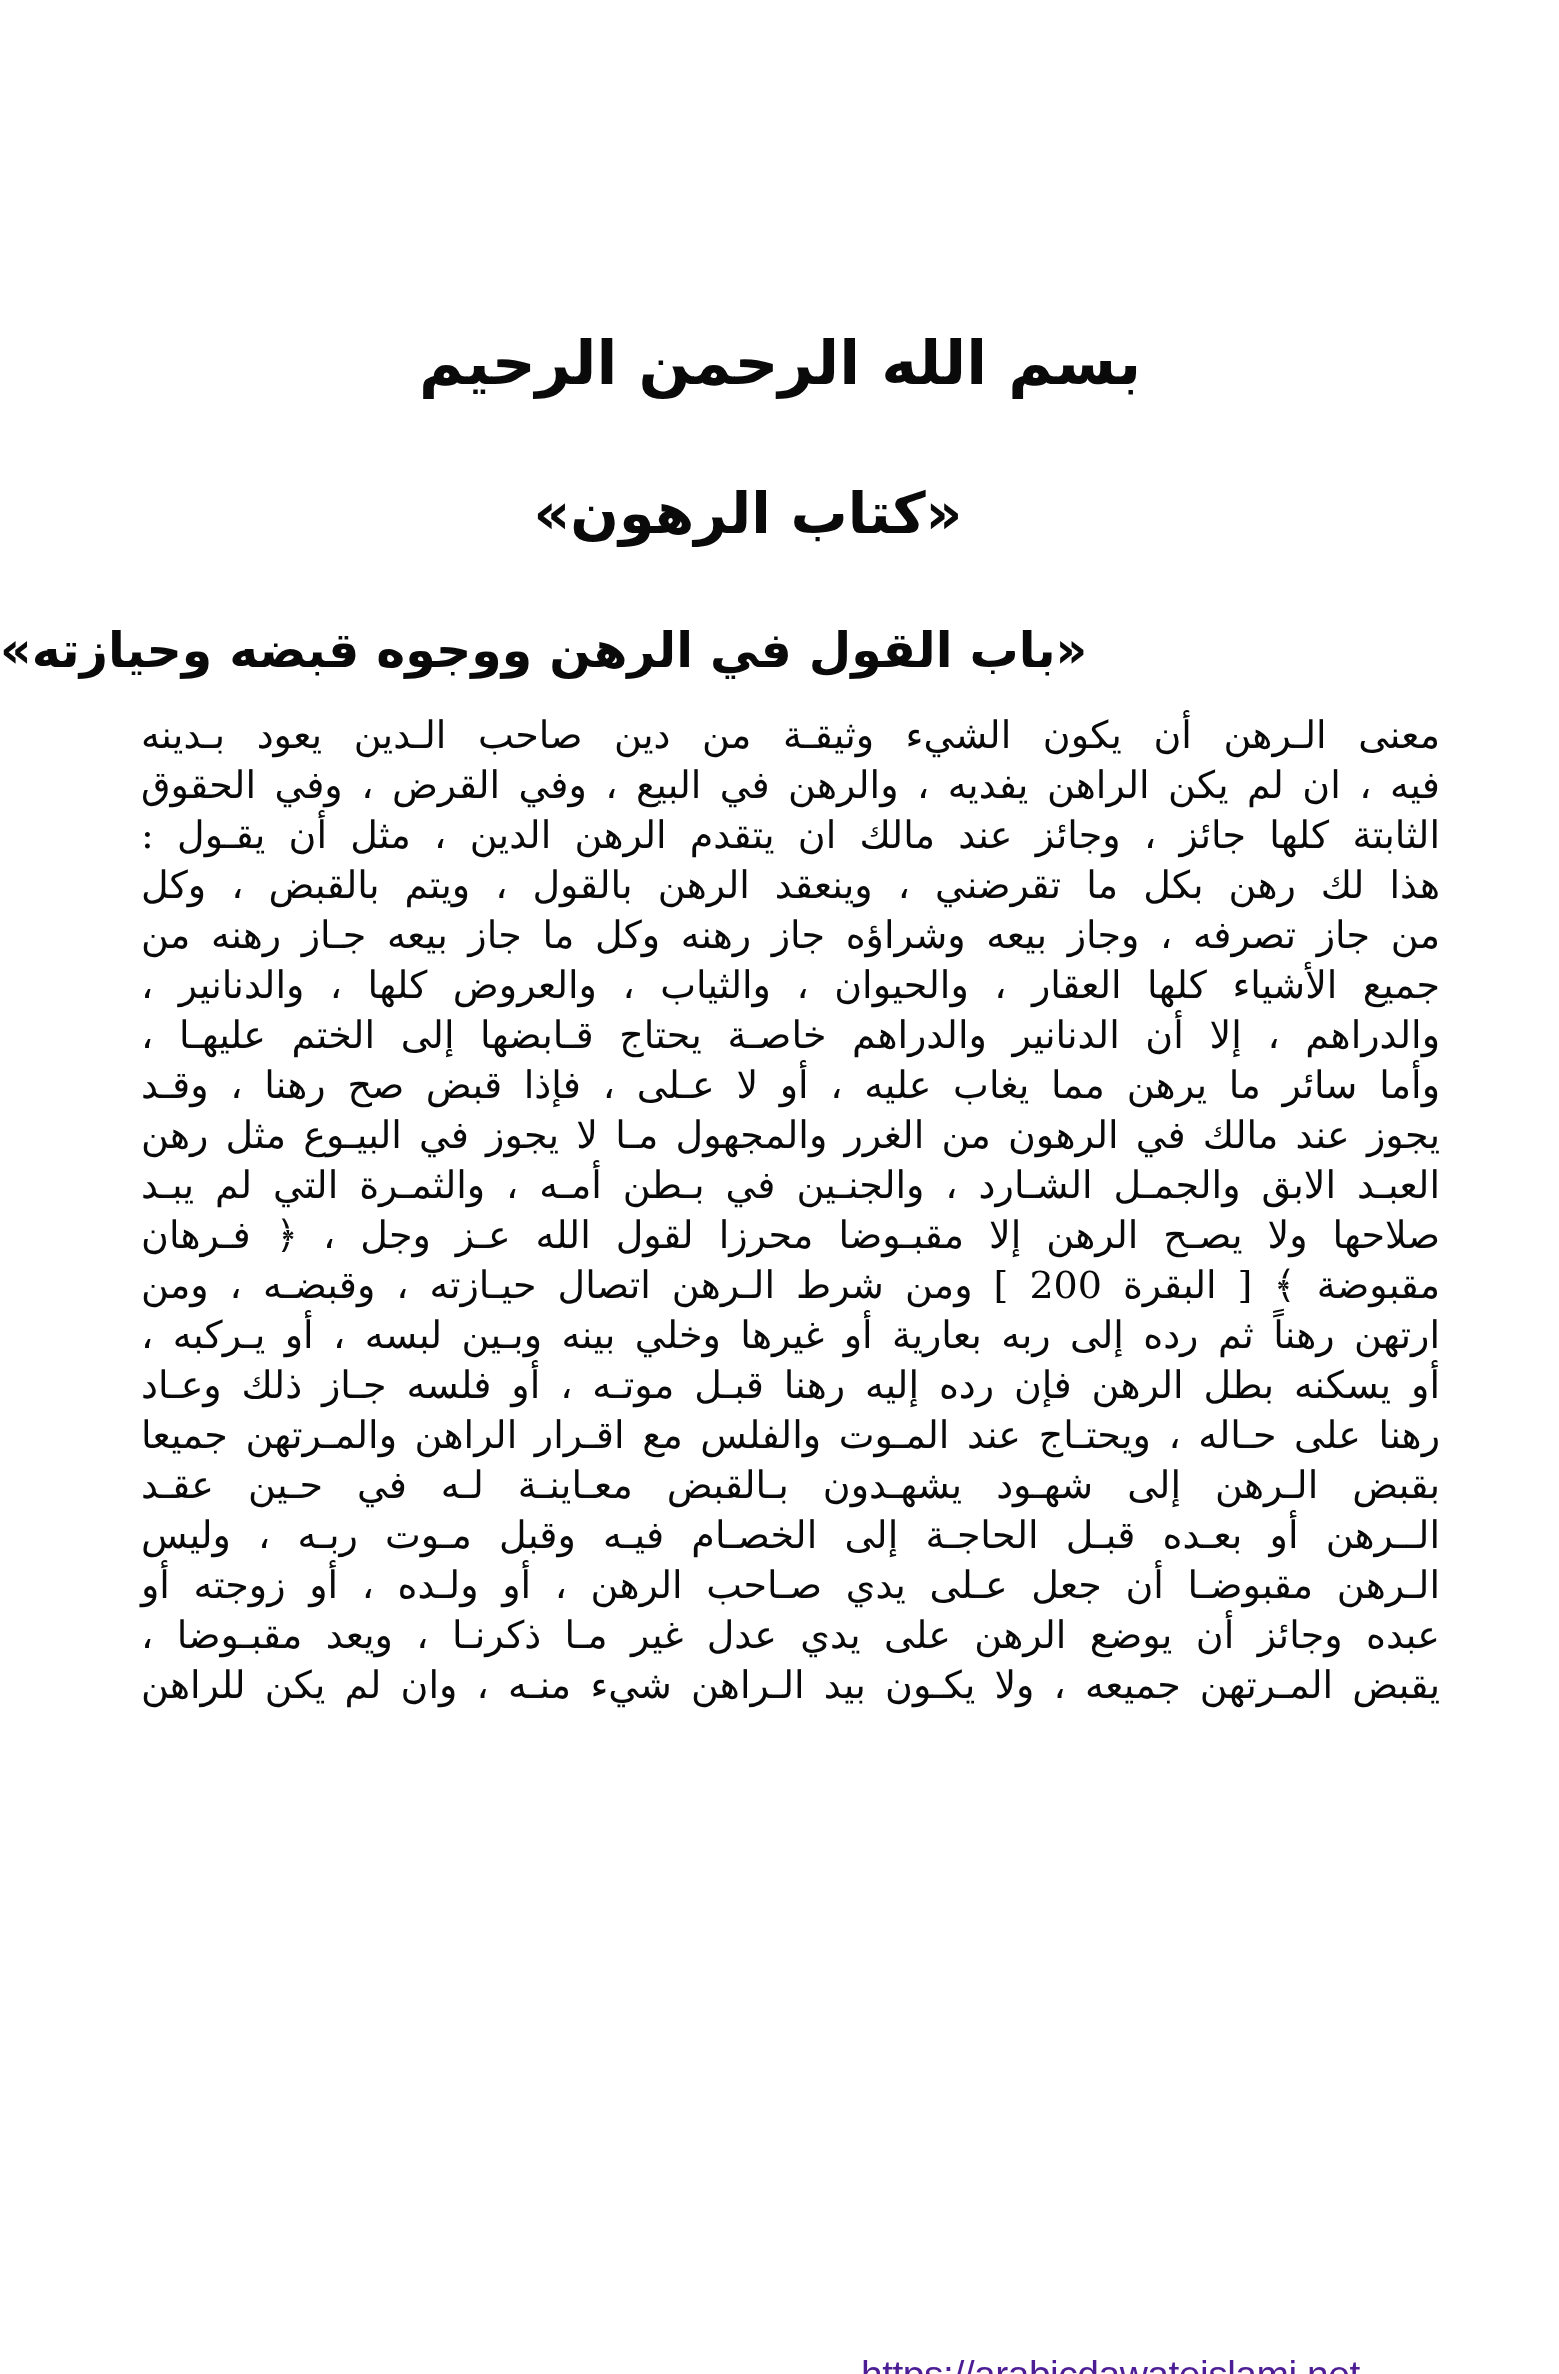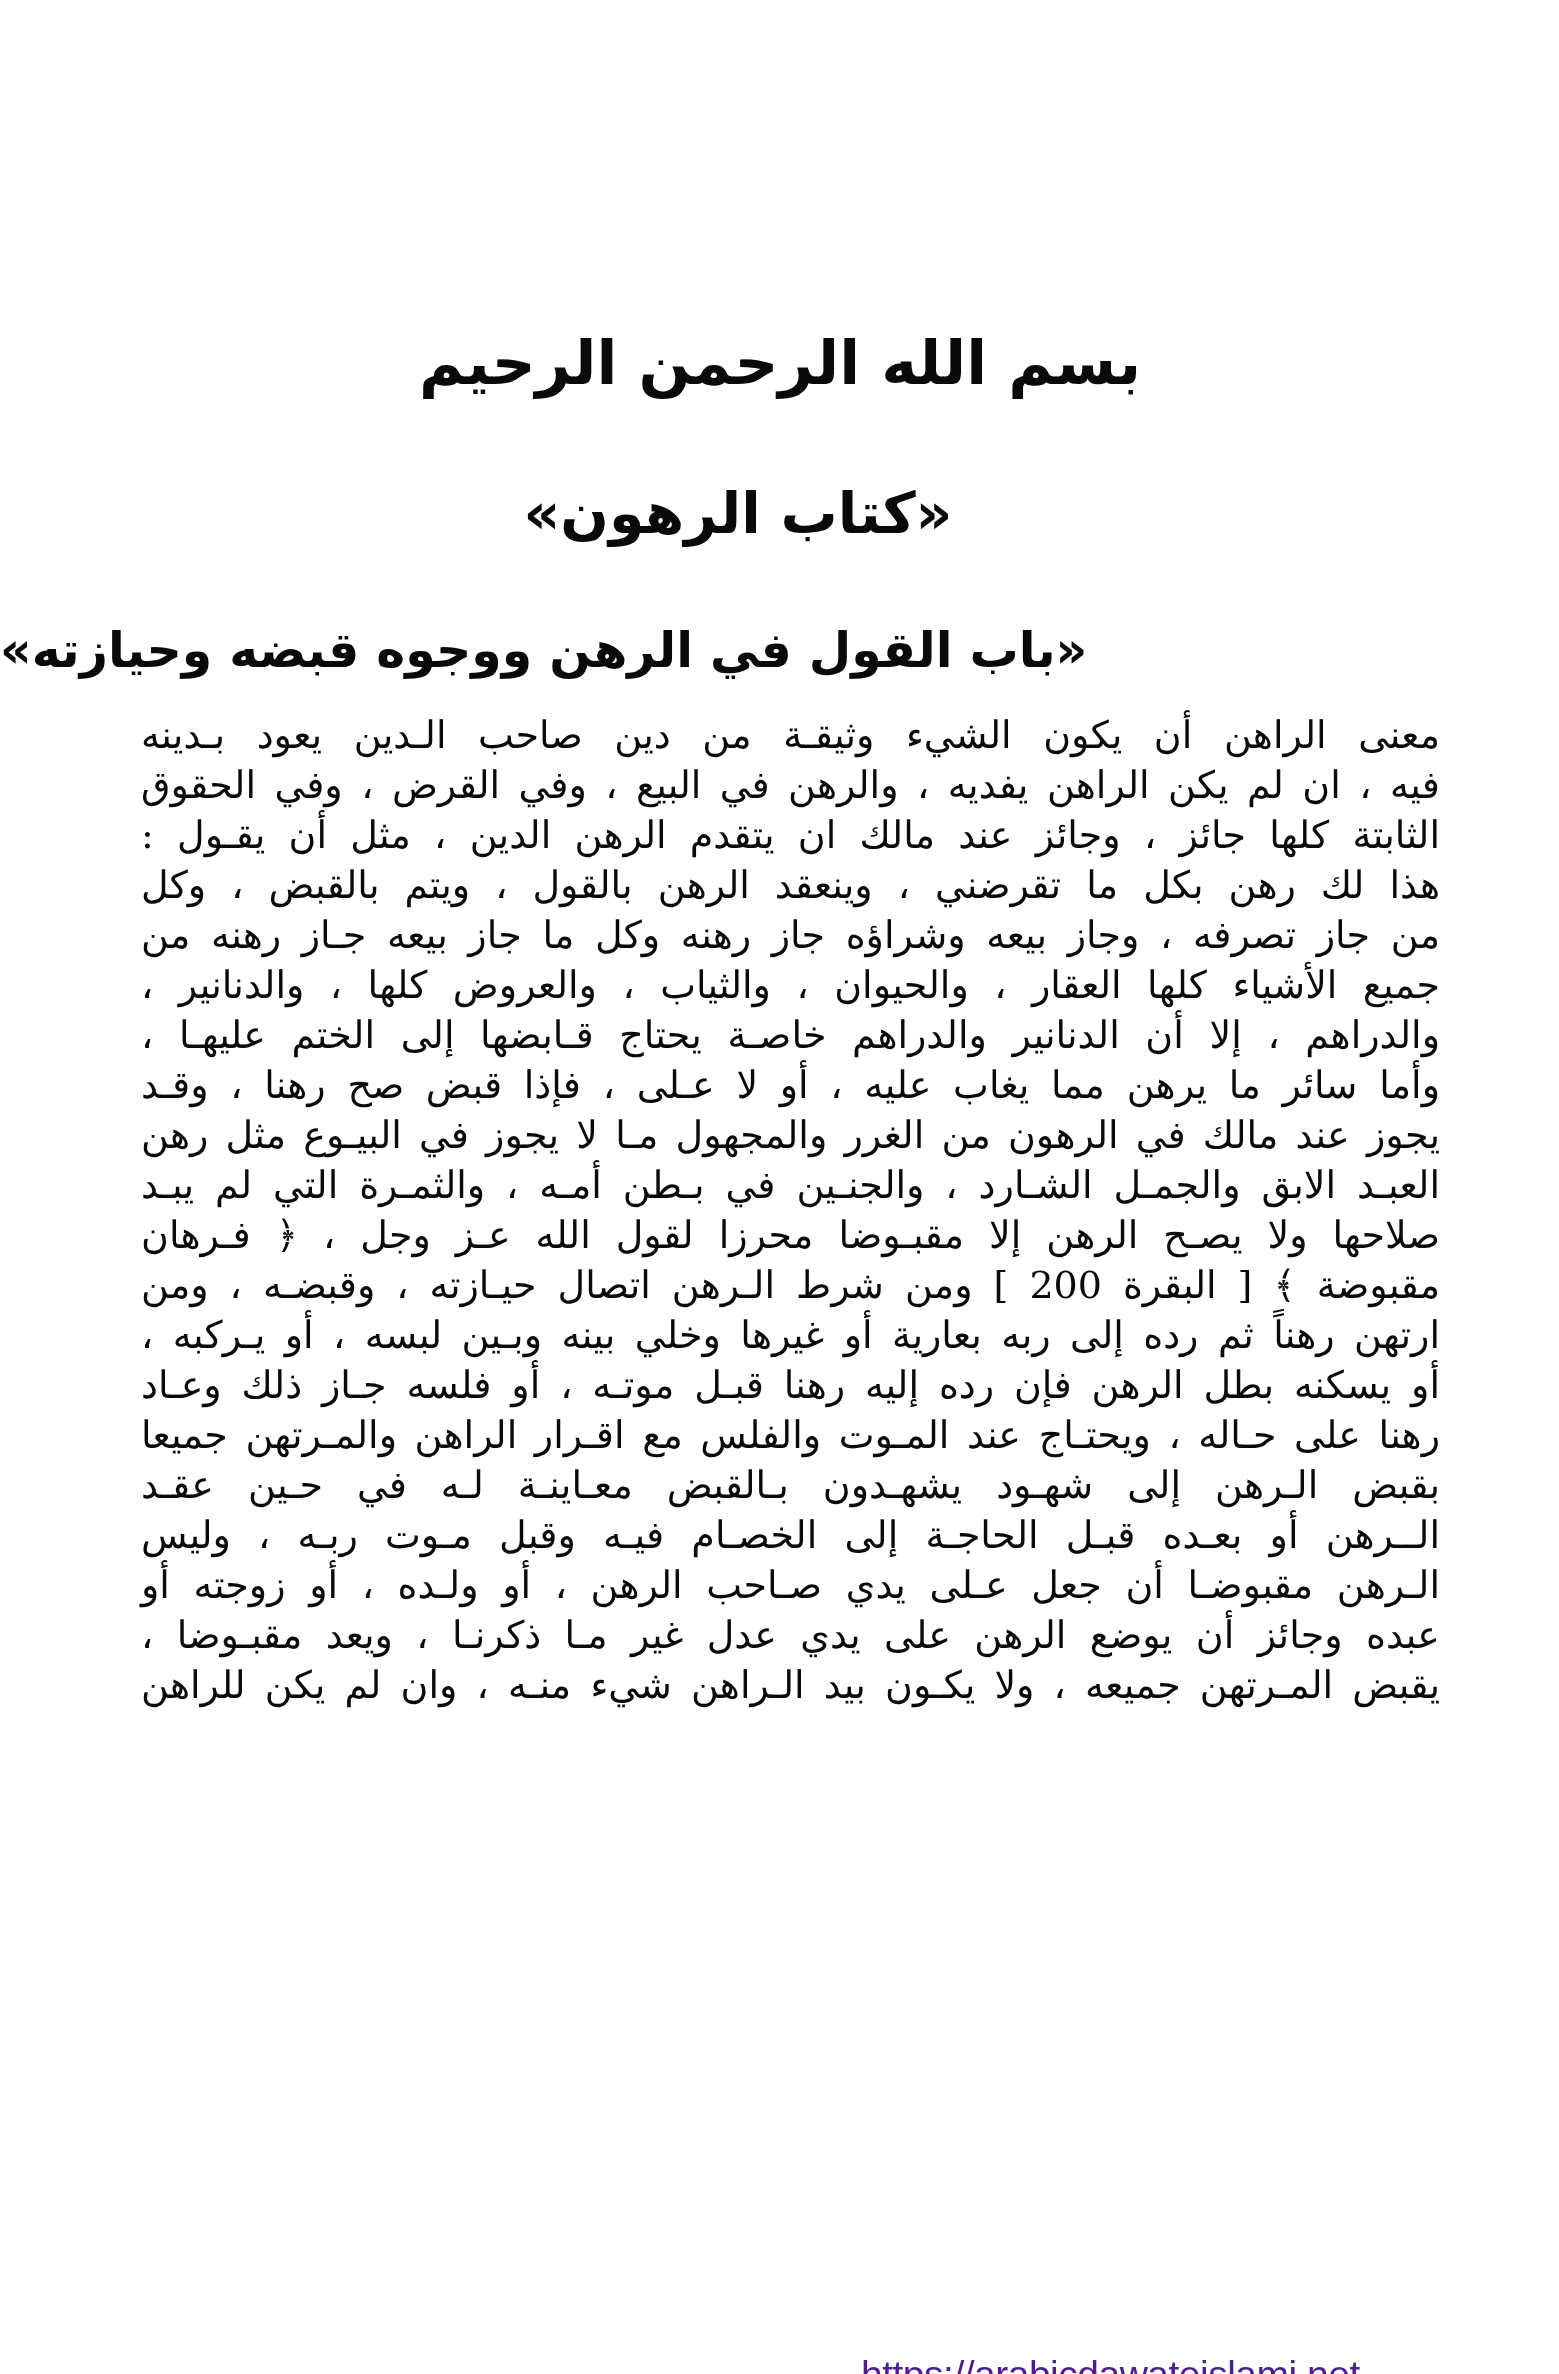--- a/index.html
+++ b/index.html
@@ -40,20 +40,21 @@
       position: absolute;
       top: 426px;
       left: 0;
       width: 1476px;
       text-align: center;
       font-family: "DejaVu Sans", sans-serif;
       font-weight: bold;
       font-size: 57px;
       line-height: 86px;
       direction: rtl;
+      padding-left: 10px;
     }
     .chapter-title {
       position: absolute;
       top: 569px;
       left: 0;
       width: 1560px;
       text-align: left;
       font-family: "DejaVu Sans", sans-serif;
       font-weight: bold;
       font-size: 49px;
@@ -107,21 +108,21 @@
 
 <div class="page">
 
   <div class="basmala">بسم الله الرحمن الرحيم</div>
 
   <div class="book-title">«كتاب الرهون»</div>
 
   <div class="chapter-title">«باب القول في الرهن ووجوه قبضه وحيازته»</div>
 
   <div class="body-text">
-    <span class="line">معنى الراهن أن يكون الشيء وثيقـة من دين صاحب الـدين يعود بـدينه</span>
+    <span class="line">معنى الـرهن أن يكون الشيء وثيقـة من دين صاحب الـدين يعود بـدينه</span>
     <span class="line">فيه ، ان لم يكن الراهن يفديه ، والرهن في البيع ، وفي القرض ، وفي الحقوق</span>
     <span class="line">الثابتة كلها جائز ، وجائز عند مالك ان يتقدم الرهن الدين ، مثل أن يقـول :</span>
     <span class="line">هذا لك رهن بكل ما تقرضني ، وينعقد الرهن بالقول ، ويتم بالقبض ، وكل</span>
     <span class="line">من جاز تصرفه ، وجاز بيعه وشراؤه جاز رهنه وكل ما جاز بيعه جـاز رهنه من</span>
     <span class="line">جميع الأشياء كلها العقار ، والحيوان ، والثياب ، والعروض كلها ، والدنانير ،</span>
     <span class="line">والدراهم ، إلا أن الدنانير والدراهم خاصـة يحتاج قـابضها إلى الختم عليهـا ،</span>
     <span class="line">وأما سائر ما يرهن مما يغاب عليه ، أو لا عـلى ، فإذا قبض صح رهنا ، وقـد</span>
     <span class="line">يجوز عند مالك في الرهون من الغرر والمجهول مـا لا يجوز في البيـوع مثل رهن</span>
     <span class="line">العبـد الابق والجمـل الشـارد ، والجنـين في بـطن أمـه ، والثمـرة التي لم يبـد</span>
     <span class="line">صلاحها ولا يصـح الرهن إلا مقبـوضا محرزا لقول الله عـز وجل ، ﴿ فـرهان</span>

